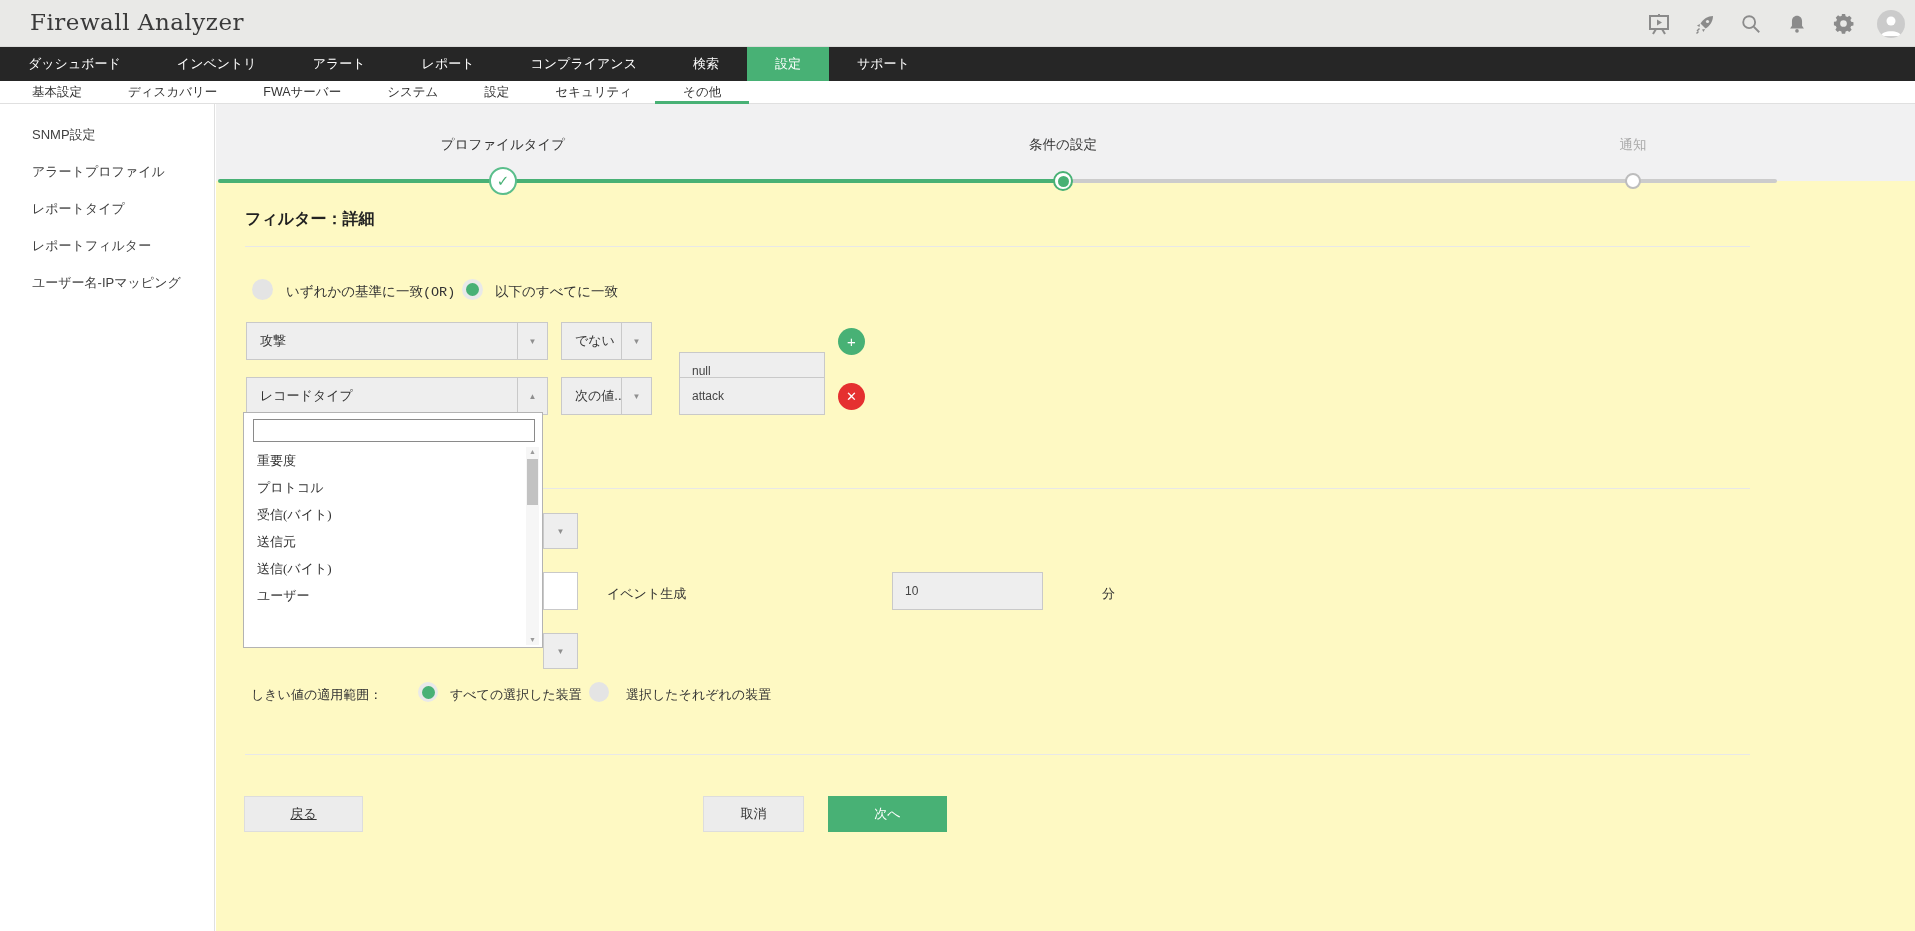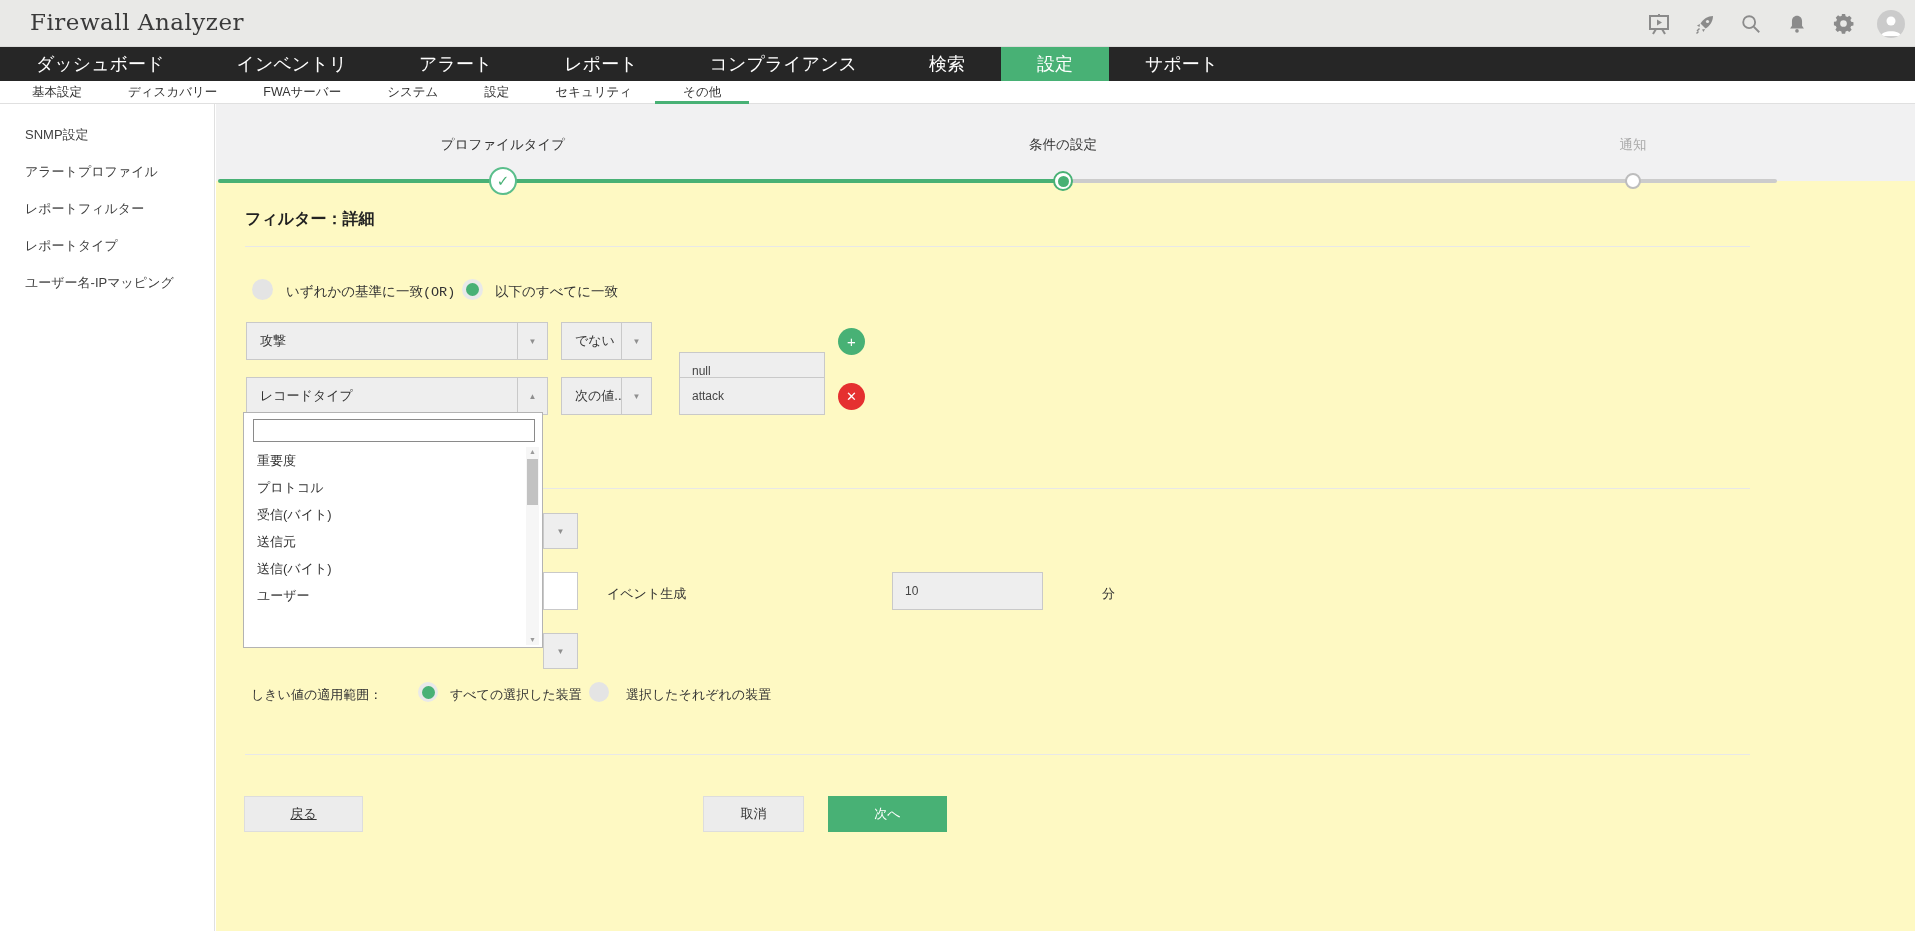--- a/index.html
+++ b/index.html
@@ -10,33 +10,33 @@
   .appbar { position:absolute; left:0; top:0; width:1915px; height:47px;
             background:#e9e9e7; border-bottom:1px solid #dcdcda; }
   .appbar .title { position:absolute; left:30px; top:9px; font-family:"DejaVu Serif","Liberation Serif",serif;
                    font-size:23px; color:#3a3a3a; letter-spacing:.5px; }
   .appbar .icons { position:absolute; right:10px; top:0; height:47px; display:flex; align-items:center; gap:22px; }
   .appbar .ic { width:24px; height:24px; display:flex; align-items:center; justify-content:center; color:#8b8b8b; cursor:pointer; }
   .avatar { width:28px; height:28px; border-radius:50%; background:#cbcbcb; overflow:hidden; position:relative; }
 
   
   .nav { position:absolute; left:0; top:47px; width:1915px; height:34px; background:#262626; display:flex; }
-  .nav .item { color:#fff; font-size:18px; display:flex; align-items:center; padding:0 36px; cursor:pointer; }
+  .nav .item { color:#fff; font-size:13px; display:flex; align-items:center; padding:0 28px; cursor:pointer; }
   .nav .item.active { background:var(--green); }
 
   
   .subnav { position:absolute; left:0; top:81px; width:1915px; height:23px; background:#fff;
             border-bottom:1px solid #e0e0e0; display:flex; padding-left:9px; }
   .subnav .item { font-size:12.5px; color:#333; display:flex; align-items:center; padding:0 23px; cursor:pointer; position:relative; }
   .subnav .item.active { padding:0 28px; }
   .subnav .item.active:after { content:""; position:absolute; left:0; right:0; bottom:-1px; height:3px; background:var(--green); }
 
   
   .sidebar { position:absolute; left:0; top:104px; width:215px; height:827px; background:#fff; border-right:1px solid #e0e0e0; padding-top:12px; }
-  .sidebar .sitem { height:37px; line-height:37px; padding-left:25px; font-size:13px; color:#404040; cursor:pointer; white-space:nowrap; }
+  .sidebar .sitem { height:37px; line-height:37px; padding-left:32px; font-size:13px; color:#404040; cursor:pointer; white-space:nowrap; }
 
   
   .main { position:absolute; left:216px; top:104px; width:1699px; height:827px; background:#fef9c3; }
   .stepband { position:absolute; left:0; top:0; width:1699px; height:77px; background:#f1f1f2; }
   .steplabel { position:absolute; top:32px; transform:translateX(-50%); font-size:13.5px; color:#333; white-space:nowrap; }
   .steplabel.dim { color:#a9a9a9; }
   .sline { position:absolute; height:4px; top:75px; border-radius:3px; }
   .sline.green { background:var(--green); }
   .sline.gray { background:#cccccc; }
   .scircle { position:absolute; border-radius:50%; background:#fff; }
@@ -59,21 +59,21 @@
   .select { position:absolute; height:38px; background:#eeeeee; border:1px solid #c9c9c9; display:flex; align-items:center; cursor:pointer; }
   .select .txt { flex:1; padding-left:13px; font-size:13px; color:#333; white-space:nowrap; overflow:hidden; }
   .select .caret { width:30px; align-self:stretch; border-left:1px solid #c9c9c9; display:flex; align-items:center; justify-content:center; font-size:8px; color:#8f8f8f; }
   .tinput { position:absolute; height:38px; background:#eeeeee; border:1px solid #c9c9c9; font-size:12px; color:#444; padding:0 12px; outline:none; }
   .cbtn { position:absolute; width:27px; height:27px; border-radius:50%; border:none; color:#fff; cursor:pointer;
           display:flex; align-items:center; justify-content:center; font-size:15px; line-height:1; }
 
   
   .ddpanel { position:absolute; left:27px; top:308px; width:300px; height:236px; background:#fff; border:1px solid #b3b3b3; z-index:5; }
   .ddsearch { position:absolute; left:9px; top:6px; width:282px; height:23px; border:1px solid #8a8a8a; background:#fff; outline:none; font-size:12px; padding:0 6px; }
-  .ddlist { position:absolute; left:0; top:34px; width:282px; }
+  .ddlist { position:absolute; left:0; top:34px; width:282px;font-family:Liberation Serif, serif; }
   .dditem { height:27px; line-height:27px; padding-left:13px; font-size:13px; color:#333; cursor:pointer; white-space:nowrap; }
   .ddscroll { position:absolute; right:3px; top:34px; width:13px; height:198px; background:#f6f6f6; }
   .ddscroll .arr { position:absolute; left:0; width:13px; height:10px; font-size:7px; color:#9a9a9a; text-align:center; line-height:10px; }
   .ddscroll .thumb { position:absolute; left:1px; top:12px; width:11px; height:46px; background:#c2c2c2; }
 
   
   .sliver { position:absolute; z-index:1; }
 
   
   .btn { position:absolute; height:36px; border:1px solid #ddd; background:#ececec; color:#333; font-size:13px; cursor:pointer; }
@@ -150,22 +150,22 @@
   <div class="item">FWAサーバー</div>
   <div class="item">システム</div>
   <div class="item">設定</div>
   <div class="item">セキュリティ</div>
   <div class="item active">その他</div>
 </div>
 
 <div class="sidebar">
   <div class="sitem">SNMP設定</div>
   <div class="sitem">アラートプロファイル</div>
+  <div class="sitem">レポートタイプ</div>
   <div class="sitem">レポートフィルター</div>
-  <div class="sitem">レポートタイプ</div>
   <div class="sitem">ユーザー名-IPマッピング</div>
 </div>
 
 <div class="main">
 
   <div class="stepband">
     <div class="steplabel" style="left:287px">プロファイルタイプ</div>
     <div class="steplabel" style="left:847px">条件の設定</div>
     <div class="steplabel dim" style="left:1417px">通知</div>
   </div>

